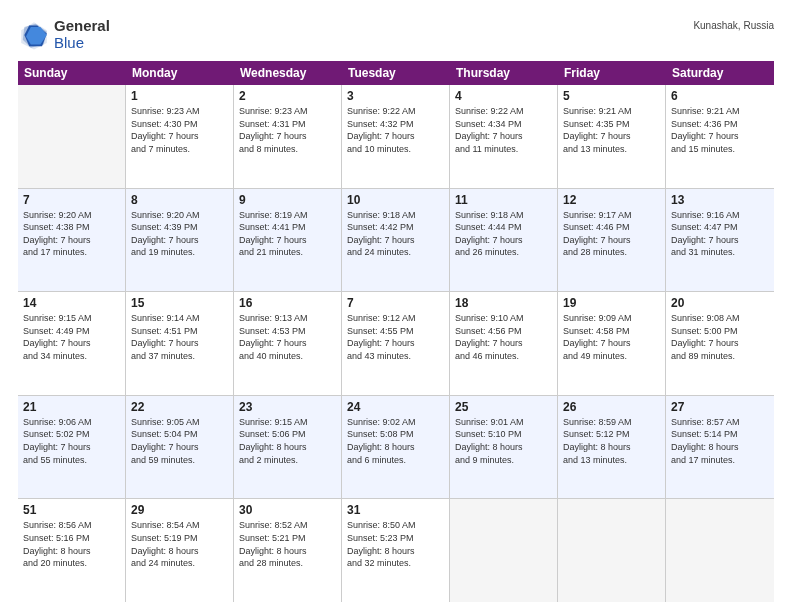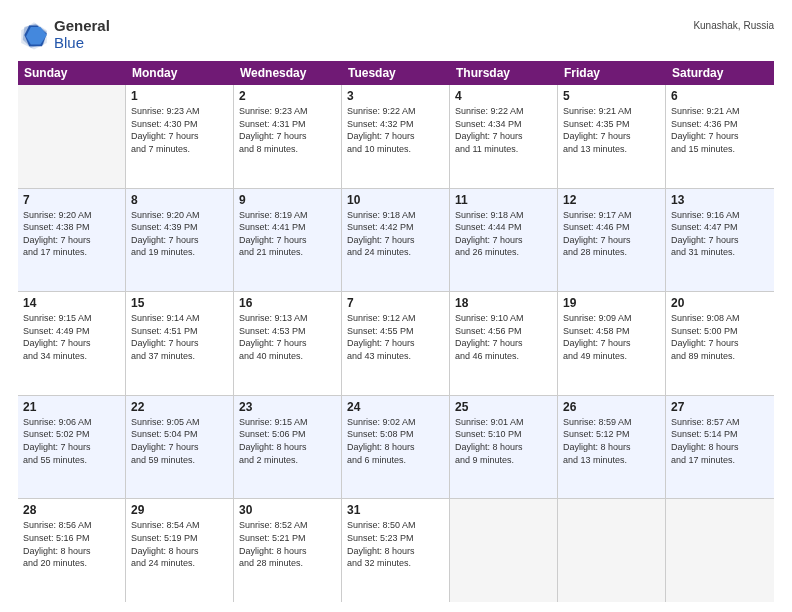--- a/index.html
+++ b/index.html
@@ -347,21 +347,21 @@
           <div class="cal-cell cal-cell-alt">
             <div class="day-num">27</div>
             <div class="cell-line">Sunrise: 8:57 AM</div>
             <div class="cell-line">Sunset: 5:14 PM</div>
             <div class="cell-line">Daylight: 8 hours</div>
             <div class="cell-line">and 17 minutes.</div>
           </div>
         </div>
         <div class="cal-row">
           <div class="cal-cell">
-            <div class="day-num">28</div>
+            <div class="day-num">51</div>
             <div class="cell-line">Sunrise: 8:56 AM</div>
             <div class="cell-line">Sunset: 5:16 PM</div>
             <div class="cell-line">Daylight: 8 hours</div>
             <div class="cell-line">and 20 minutes.</div>
           </div>
           <div class="cal-cell">
             <div class="day-num">29</div>
             <div class="cell-line">Sunrise: 8:54 AM</div>
             <div class="cell-line">Sunset: 5:19 PM</div>
             <div class="cell-line">Daylight: 8 hours</div>

